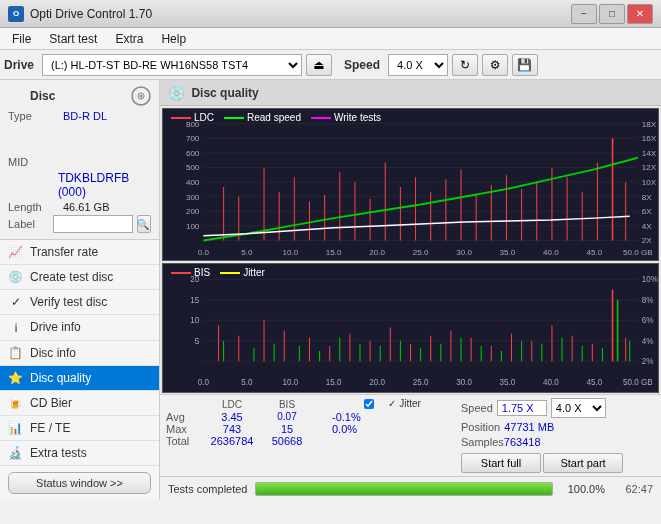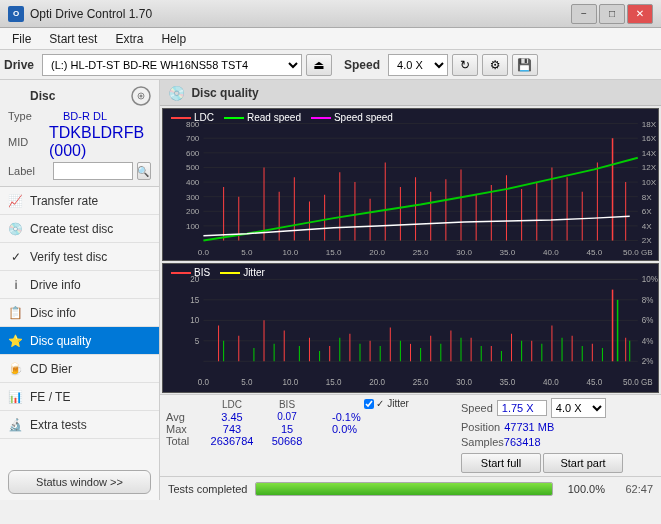--- a/index.html
+++ b/index.html
@@ -109,21 +109,25 @@
           <circle cx="10" cy="10" r="3" fill="none" stroke="#888" stroke-width="1"></circle>
           <circle cx="10" cy="10" r="1.5" fill="#888"></circle>
         </svg>
       </div>
       <div class="disc-row">
         <span class="disc-key">Type</span>
         <span class="disc-val">BD-R DL</span>
       </div>
       <div class="disc-row">
         <span class="disc-key">MID</span>
-        <span class="disc-val" style="font-size:16px;">TDKBLDRFB (000)</span>
+        <span class="disc-val" style="font-size:12px;margin-top:47px;">TDKBLDRFB (000)</span>
+      </div>
+      <div class="disc-row">
+        <span class="disc-key">Length</span>
+        <span class="disc-val black">46.61 GB</span>
       </div>
       <div class="label-row">
         <span class="disc-key">Label</span>
         <input class="label-input" type="text" value="" style="">
         <div class="toolbar-btn" style="width:18px;height:18px;font-size:10px;">🔍</div>
       </div>
     </div>
 
     <div class="nav-item">
       <span class="nav-icon">📈</span>
@@ -177,21 +181,21 @@
         <div class="legend-item">
           <div class="legend-color" style="background:#ff4040;"></div>
           <span style="font-size:10px;color:white;">LDC</span>
         </div>
         <div class="legend-item">
           <div class="legend-color" style="background:#00ff00;"></div>
           <span style="font-size:10px;color:white;">Read speed</span>
         </div>
         <div class="legend-item">
           <div class="legend-color" style="background:#ff00ff;"></div>
-          <span style="font-size:10px;color:white;">Speed speed</span>
+          <span style="font-size:10px;color:white;">Write tests</span>
         </div>
       </div>
       <svg width="100%" height="100%" viewBox="0 0 490 155" preserveAspectRatio="none" style="position:absolute;top:0;left:0;">
 
         <rect width="490" height="155" fill="#1a1a2e"></rect>
 
         <line x1="40" y1="15" x2="470" y2="15" stroke="#333" stroke-width="0.5"></line>
         <line x1="40" y1="30" x2="470" y2="30" stroke="#333" stroke-width="0.5"></line>
         <line x1="40" y1="45" x2="470" y2="45" stroke="#333" stroke-width="0.5"></line>
         <line x1="40" y1="60" x2="470" y2="60" stroke="#333" stroke-width="0.5"></line>
@@ -359,21 +363,21 @@
 
         <div style="flex:1;">
           <table style="width:100%;border-collapse:collapse;">
             <tbody>
                 <tr>
               <td style="width:36px;font-size:10px;color:#555;"></td>
               <td style="width:60px;text-align:center;font-size:10px;color:#555;">LDC</td>
               <td style="width:50px;text-align:center;font-size:10px;color:#555;">BIS</td>
               <td style="width:20px;"></td>
               <td style="font-size:10px;color:#333;" colspan="2">
-                <span style="display:inline-flex;align-items:center;gap:2px;padding-left:32px;">
+                <span style="display:inline-flex;align-items:center;gap:14px;padding-left:32px;">
                   <input type="checkbox" checked="" style="width: 10px; height: 10px;">
                   <span>✓ Jitter</span>
                 </span>
               </td>
             </tr>
             <tr>
               <td style="font-size:11px;color:#555;">Avg</td>
               <td style="text-align:center;font-size:11px;color:#0000cc;">3.45</td>
               <td style="text-align:center;font-size:10px;color:#0000cc;">0.07</td>
               <td></td>

